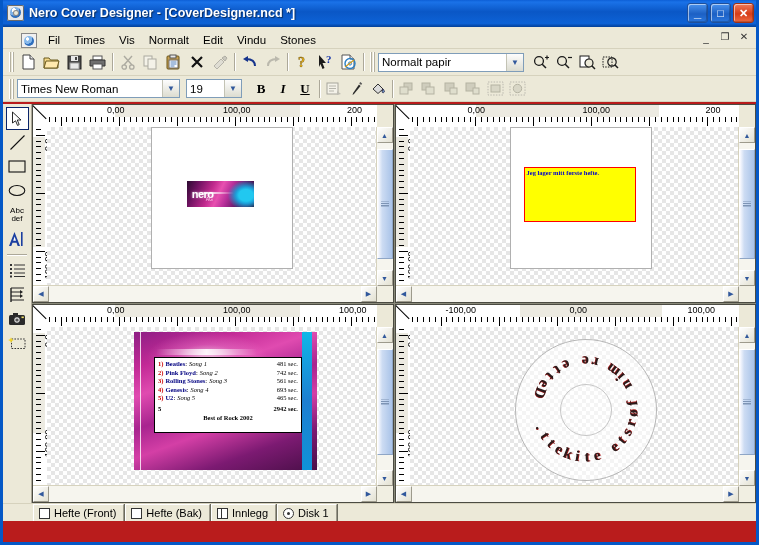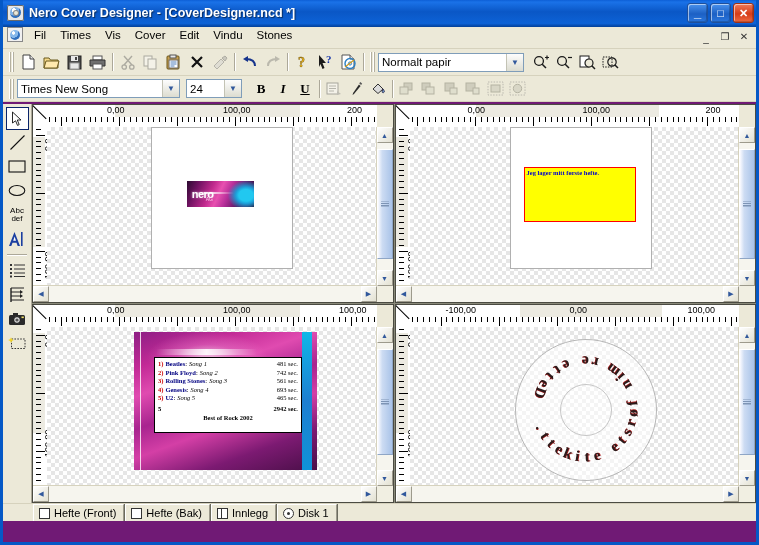--- a/index.html
+++ b/index.html
@@ -5,21 +5,21 @@
   html,body{margin:0;padding:0;}
   body{
     width:759px;height:545px;overflow:hidden;
     font-family:"Liberation Sans",sans-serif;font-size:11px;
     background:#0a246a;
   }
   .app{
     position:absolute;inset:0;
     border:3px solid #0558c6;border-top:none;
     box-sizing:border-box;
-    background:#701a75;
+    background:#b91c1c;
   }
   
   .titlebar{
     height:26px;
     background:linear-gradient(180deg,#0d5fd6 0%,#1a72e8 8%,#0a57c6 45%,#0d62d6 90%,#0548a8 100%);
     display:flex;align-items:center;padding:0 2px 0 4px;
     border-bottom:1px solid #0545a0;
   }
   .title-text{
     color:#fff;font-weight:bold;font-size:12.5px;
@@ -44,22 +44,22 @@
     width:21px;height:20px;border-radius:3px;position:relative;
     border:1px solid #1f4f9a;box-sizing:border-box;
     box-shadow:inset 1px 1px 0 rgba(255,255,255,.55), inset -1px -1px 0 rgba(0,0,0,.2);
   }
   .wb.min,.wb.max{background:linear-gradient(180deg,#4a93ee,#1c60c4 55%,#2a76dd);}
   .wb.close{background:linear-gradient(180deg,#f07a5a,#d63c17 55%,#ee6a41);border-color:#a33012;}
   .wb .g{position:absolute;color:#fff;font-size:11px;font-weight:bold;left:0;right:0;text-align:center;top:2px;line-height:14px;}
   .wb.min .g{top:3px;}
   
   .menubar{
-    height:21px;background:#ece9d8;display:flex;align-items:flex-start;
-    border-bottom:1px solid #d6d2bd;padding-left:2px;position:relative;
+    height:21px;background:#ece9d8;display:flex;align-items:flex-end;
+    border-bottom:1px solid #d6d2bd;padding-left:16px;position:relative;
   }
   .mdi-ico{
     width:16px;height:15px;margin:0 4px 0 2px;position:relative;flex:0 0 auto;
     background:#f0f0f0;border:1px solid #888;box-sizing:border-box;
   }
   .mdi-ico::before{
     content:"";position:absolute;left:2px;top:1.5px;width:10px;height:10px;border-radius:50%;
     background:radial-gradient(circle at 35% 30%,#fff 0 15%,#86b8ea 20% 48%,#2f6fbd 52% 78%,#c8c8c8 80%);
   }
   .menu-item{padding:2px 7px;color:#000;font-size:11.5px;cursor:default;white-space:nowrap;}
@@ -227,21 +227,21 @@
         <span class="g">✕</span>
       </div>
     </div>
   </div>
 
   <div class="menubar">
     <div class="mdi-ico"></div>
     <div class="menu-item">Fil</div>
     <div class="menu-item">Times</div>
     <div class="menu-item">Vis</div>
-    <div class="menu-item">Cover</div>
+    <div class="menu-item">Normalt</div>
     <div class="menu-item">Edit</div>
     <div class="menu-item">Vindu</div>
     <div class="menu-item">Stones</div>
     <div class="mdi-ctl">
       <div class="mdi-btn" style="align-items:flex-end;padding-bottom:2px;">_</div>
       <div class="mdi-btn">❐</div>
       <div class="mdi-btn">✕</div>
     </div>
   </div>
 
@@ -383,25 +383,25 @@
           <rect x="1" y="2" width="9" height="10" fill="none" stroke="#1a1a1a" stroke-dasharray="1.5 1.2"></rect>
           <circle cx="10" cy="7" r="4.2" fill="none" stroke="#1a1a1a" stroke-width="1.2"></circle>
           <path d="M13 10L16 13" stroke="#1a1a1a" stroke-width="1.5"></path>
         </svg>
     </div>
   </div>
 
   <div class="tbrow tbrow2">
     <div class="grip"></div>
     <div class="combo" style="width:163px;">
-      <span class="cv">Times New Song</span>
+      <span class="cv">Times New Roman</span>
       <span class="arrow">▼</span>
     </div>
     <div class="combo" style="width:56px;margin-left:6px;">
-      <span class="cv">24</span>
+      <span class="cv">19</span>
       <span class="arrow">▼</span>
     </div>
     <div class="fmtbtn" style="margin-left:8px;">
       <b style="font-family:'Liberation Serif',serif;font-size:13px;">B</b>
     </div>
     <div class="fmtbtn">
       <span style="font-family:'Liberation Serif',serif;font-size:13px;font-style:italic;font-weight:bold;">I</span>
     </div>
     <div class="fmtbtn">
       <span style="font-family:'Liberation Serif',serif;font-size:13px;font-weight:bold;text-decoration:underline;">U</span>

